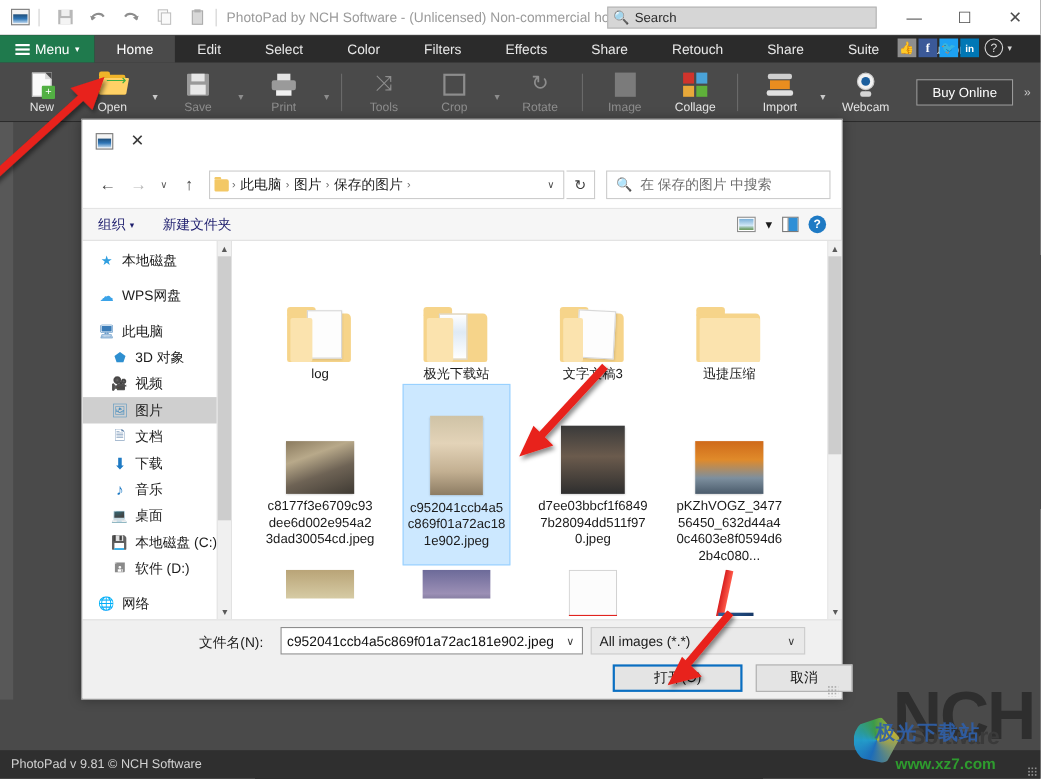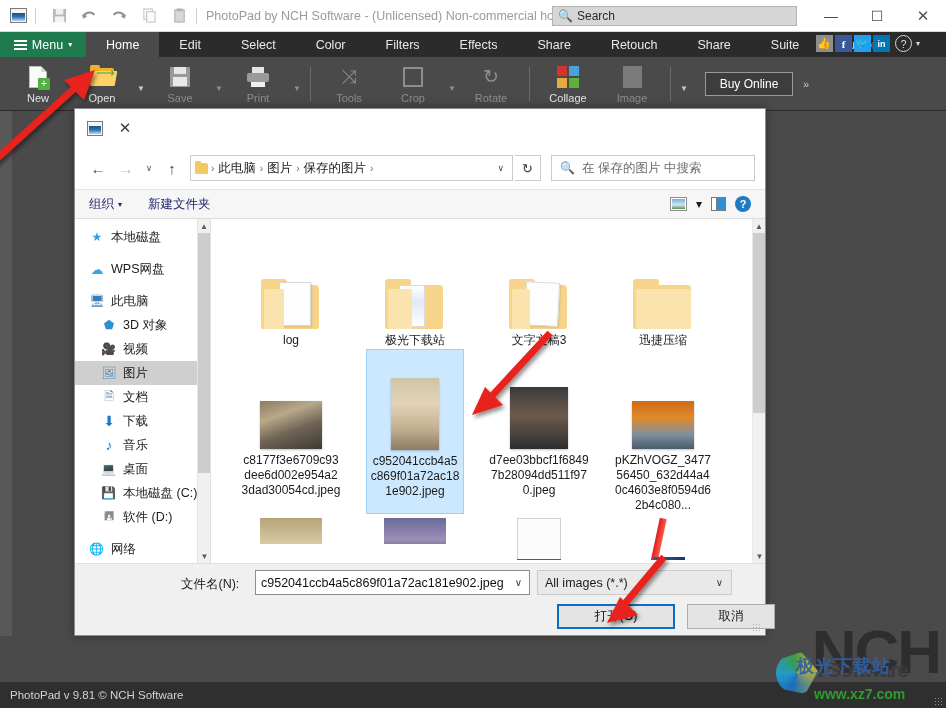--- a/index.html
+++ b/index.html
@@ -436,43 +436,63 @@
 
   <div class="rb-item dis">
     <div class="rb-ico">
         <div class="ico-rotate">↻</div>
       </div>
     <div class="rb-label">Rotate</div>
   </div>
 
   <div class="rb-sep"></div>
 
+  <div class="rb-item dis">
+    <div class="rb-ico">
+        <div class="ico-image"></div>
+      </div>
+    <div class="rb-label">Image</div>
+  </div>
+
   <div class="rb-item">
     <div class="rb-ico">
       <div class="ico-collage">
           <i style="background:#d0342c"></i>
           <i style="background:#4aa3d8"></i>
           <i style="background:#e8a93a"></i>
           <i style="background:#5fb03a"></i>
         </div>
     </div>
     <div class="rb-label">Collage</div>
   </div>
 
-  <div class="rb-item dis">
-    <div class="rb-ico">
-        <div class="ico-image"></div>
-      </div>
-    <div class="rb-label">Image</div>
-  </div>
-
   <div class="rb-sep"></div>
 
+  <div class="rb-item">
+    <div class="rb-ico">
+      <div class="ico-import">
+          <span class="lid"></span>
+          <span class="sc"></span>
+          <span class="base"></span>
+        </div>
+    </div>
+    <div class="rb-label">Import</div>
+  </div>
   <div class="rb-caret">▼</div>
 
+  <div class="rb-item">
+    <div class="rb-ico">
+      <div class="ico-cam">
+          <span class="ball"></span>
+          <span class="lens"></span>
+          <span class="stand"></span>
+        </div>
+    </div>
+    <div class="rb-label">Webcam</div>
+  </div>
 
   <div class="buy-btn">Buy Online</div>
   <div class="chev-more">»</div>
 </div>
 
 <div class="canvas-area"></div>
 <div class="left-strip"></div>
 
 <div class="dialog">
 

